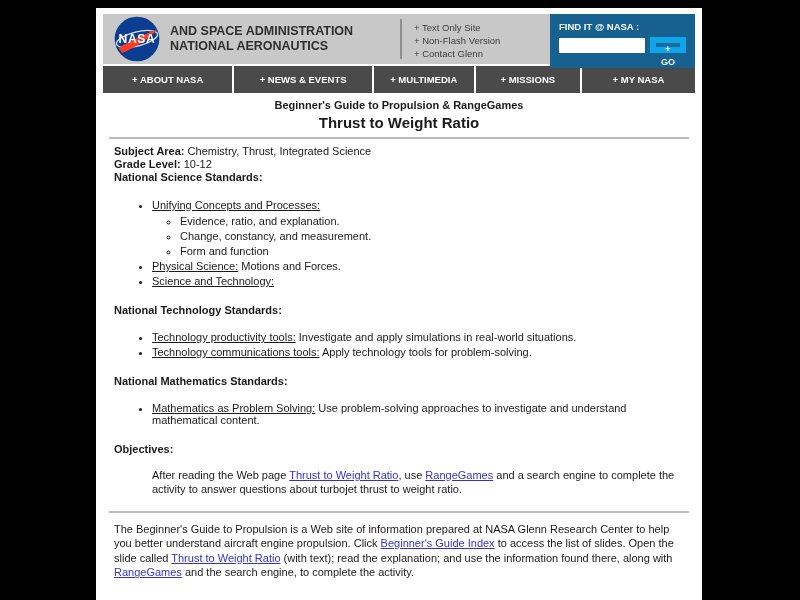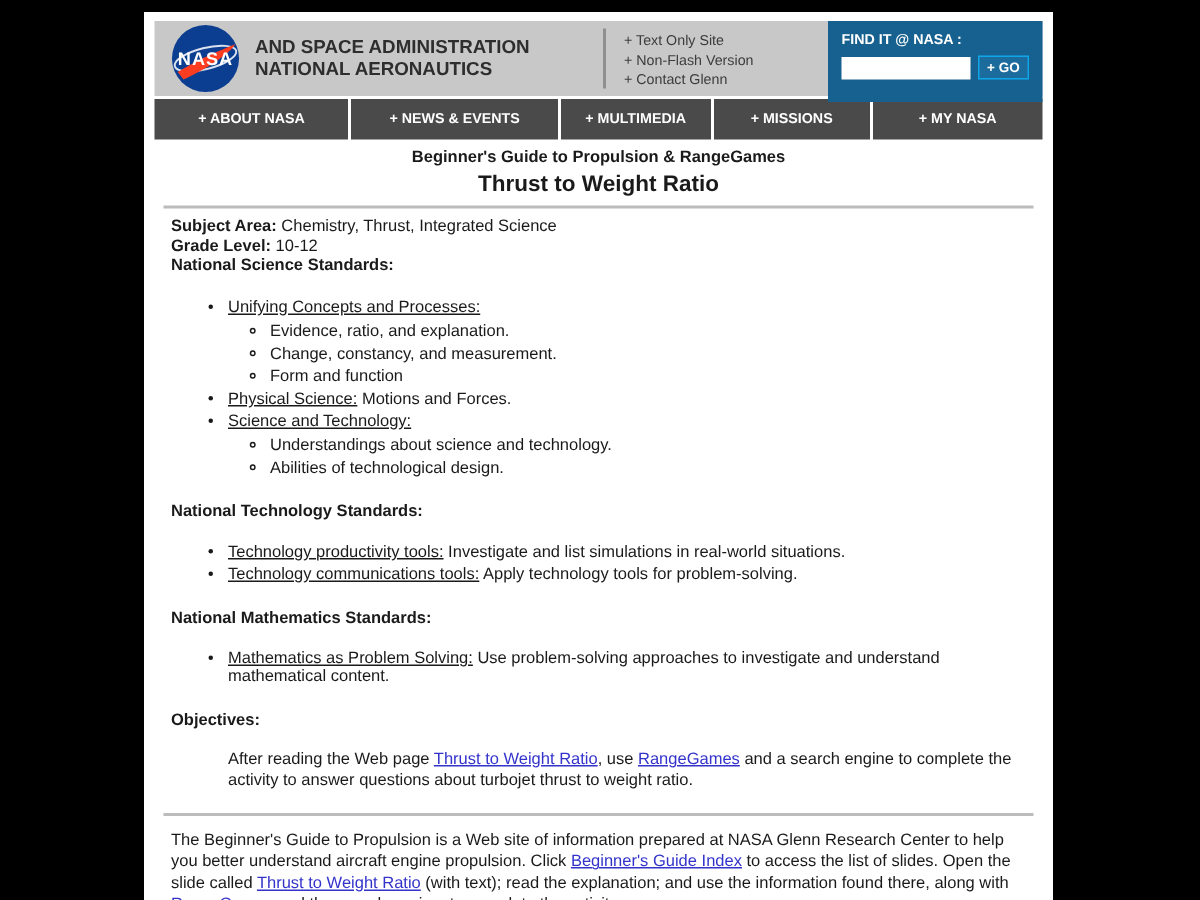--- a/index.html
+++ b/index.html
@@ -33,21 +33,21 @@
     flex:0 0 143px; height:54px; background:#16618f; align-self:flex-start;
     padding:7px 9px 0; z-index:2; position:relative;
   }
   .find-label { color:#fff; font-weight:bold; font-size:9.5px; margin-bottom:5px; }
   .find-row { display:flex; gap:5px; align-items:center; }
   .find-input {
     width:86px; height:15px; border:none; background:#fff; font-size:10px;
     padding:0 2px; font-family:"Liberation Sans", sans-serif;
   }
   .go-btn {
-    height:16px; background:#1b6b9c; border:1px solid #0ea5e9; color:#fff;
+    height:16px; background:#1b6b9c; border:6px solid #0ea5e9; color:#fff;
     font-weight:bold; font-size:9px; padding:0 5px; cursor:pointer;
     font-family:"Liberation Sans", sans-serif; line-height:13px;
   }
   
   .nav { display:flex; gap:2px; margin-top:2px; height:27px; }
   .nav-item {
     background:#4a4a4a; color:#fff; font-weight:bold; font-size:9.5px;
     display:flex; align-items:center; justify-content:center; cursor:pointer;
     white-space:nowrap;
   }
@@ -124,29 +124,26 @@
         <div class="meta-line"><b>National Science Standards:</b><span></span></div>
       </div>
 
     <ul class="std">
         <li><span class="u-lead">Unifying Concepts and Processes:</span><ul class="sub">
             <li>Evidence, ratio, and explanation.</li>
             <li>Change, constancy, and measurement.</li>
             <li>Form and function</li>
           </ul></li>
         <li><span class="u-lead">Physical Science:</span><span> Motions and Forces.</span></li>
-        <li><span class="u-lead">Science and Technology:</span><ul class="sub">
-            <li>Understandings about science and technology.</li>
-            <li>Abilities of technological design.</li>
-          </ul></li>
+        <li><span class="u-lead">Science and Technology:</span></li>
       </ul>
 
     <div class="sec-head">National Technology Standards:</div>
     <ul class="std">
-        <li><span class="u-lead">Technology productivity tools:</span><span> Investigate and list simulations in real-world situations.</span></li>
+        <li><span class="u-lead">Technology productivity tools:</span><span> Investigate and apply simulations in real-world situations.</span></li>
         <li><span class="u-lead">Technology communications tools:</span><span> Apply technology tools for problem-solving.</span></li>
       </ul>
 
     <div class="sec-head">National Mathematics Standards:</div>
     <ul class="std">
         <li><span class="u-lead">Mathematics as Problem Solving:</span><span> Use problem-solving approaches to investigate and understand mathematical content.</span></li>
       </ul>
 
     <div class="sec-head">Objectives:</div>
     <blockquote class="obj">

